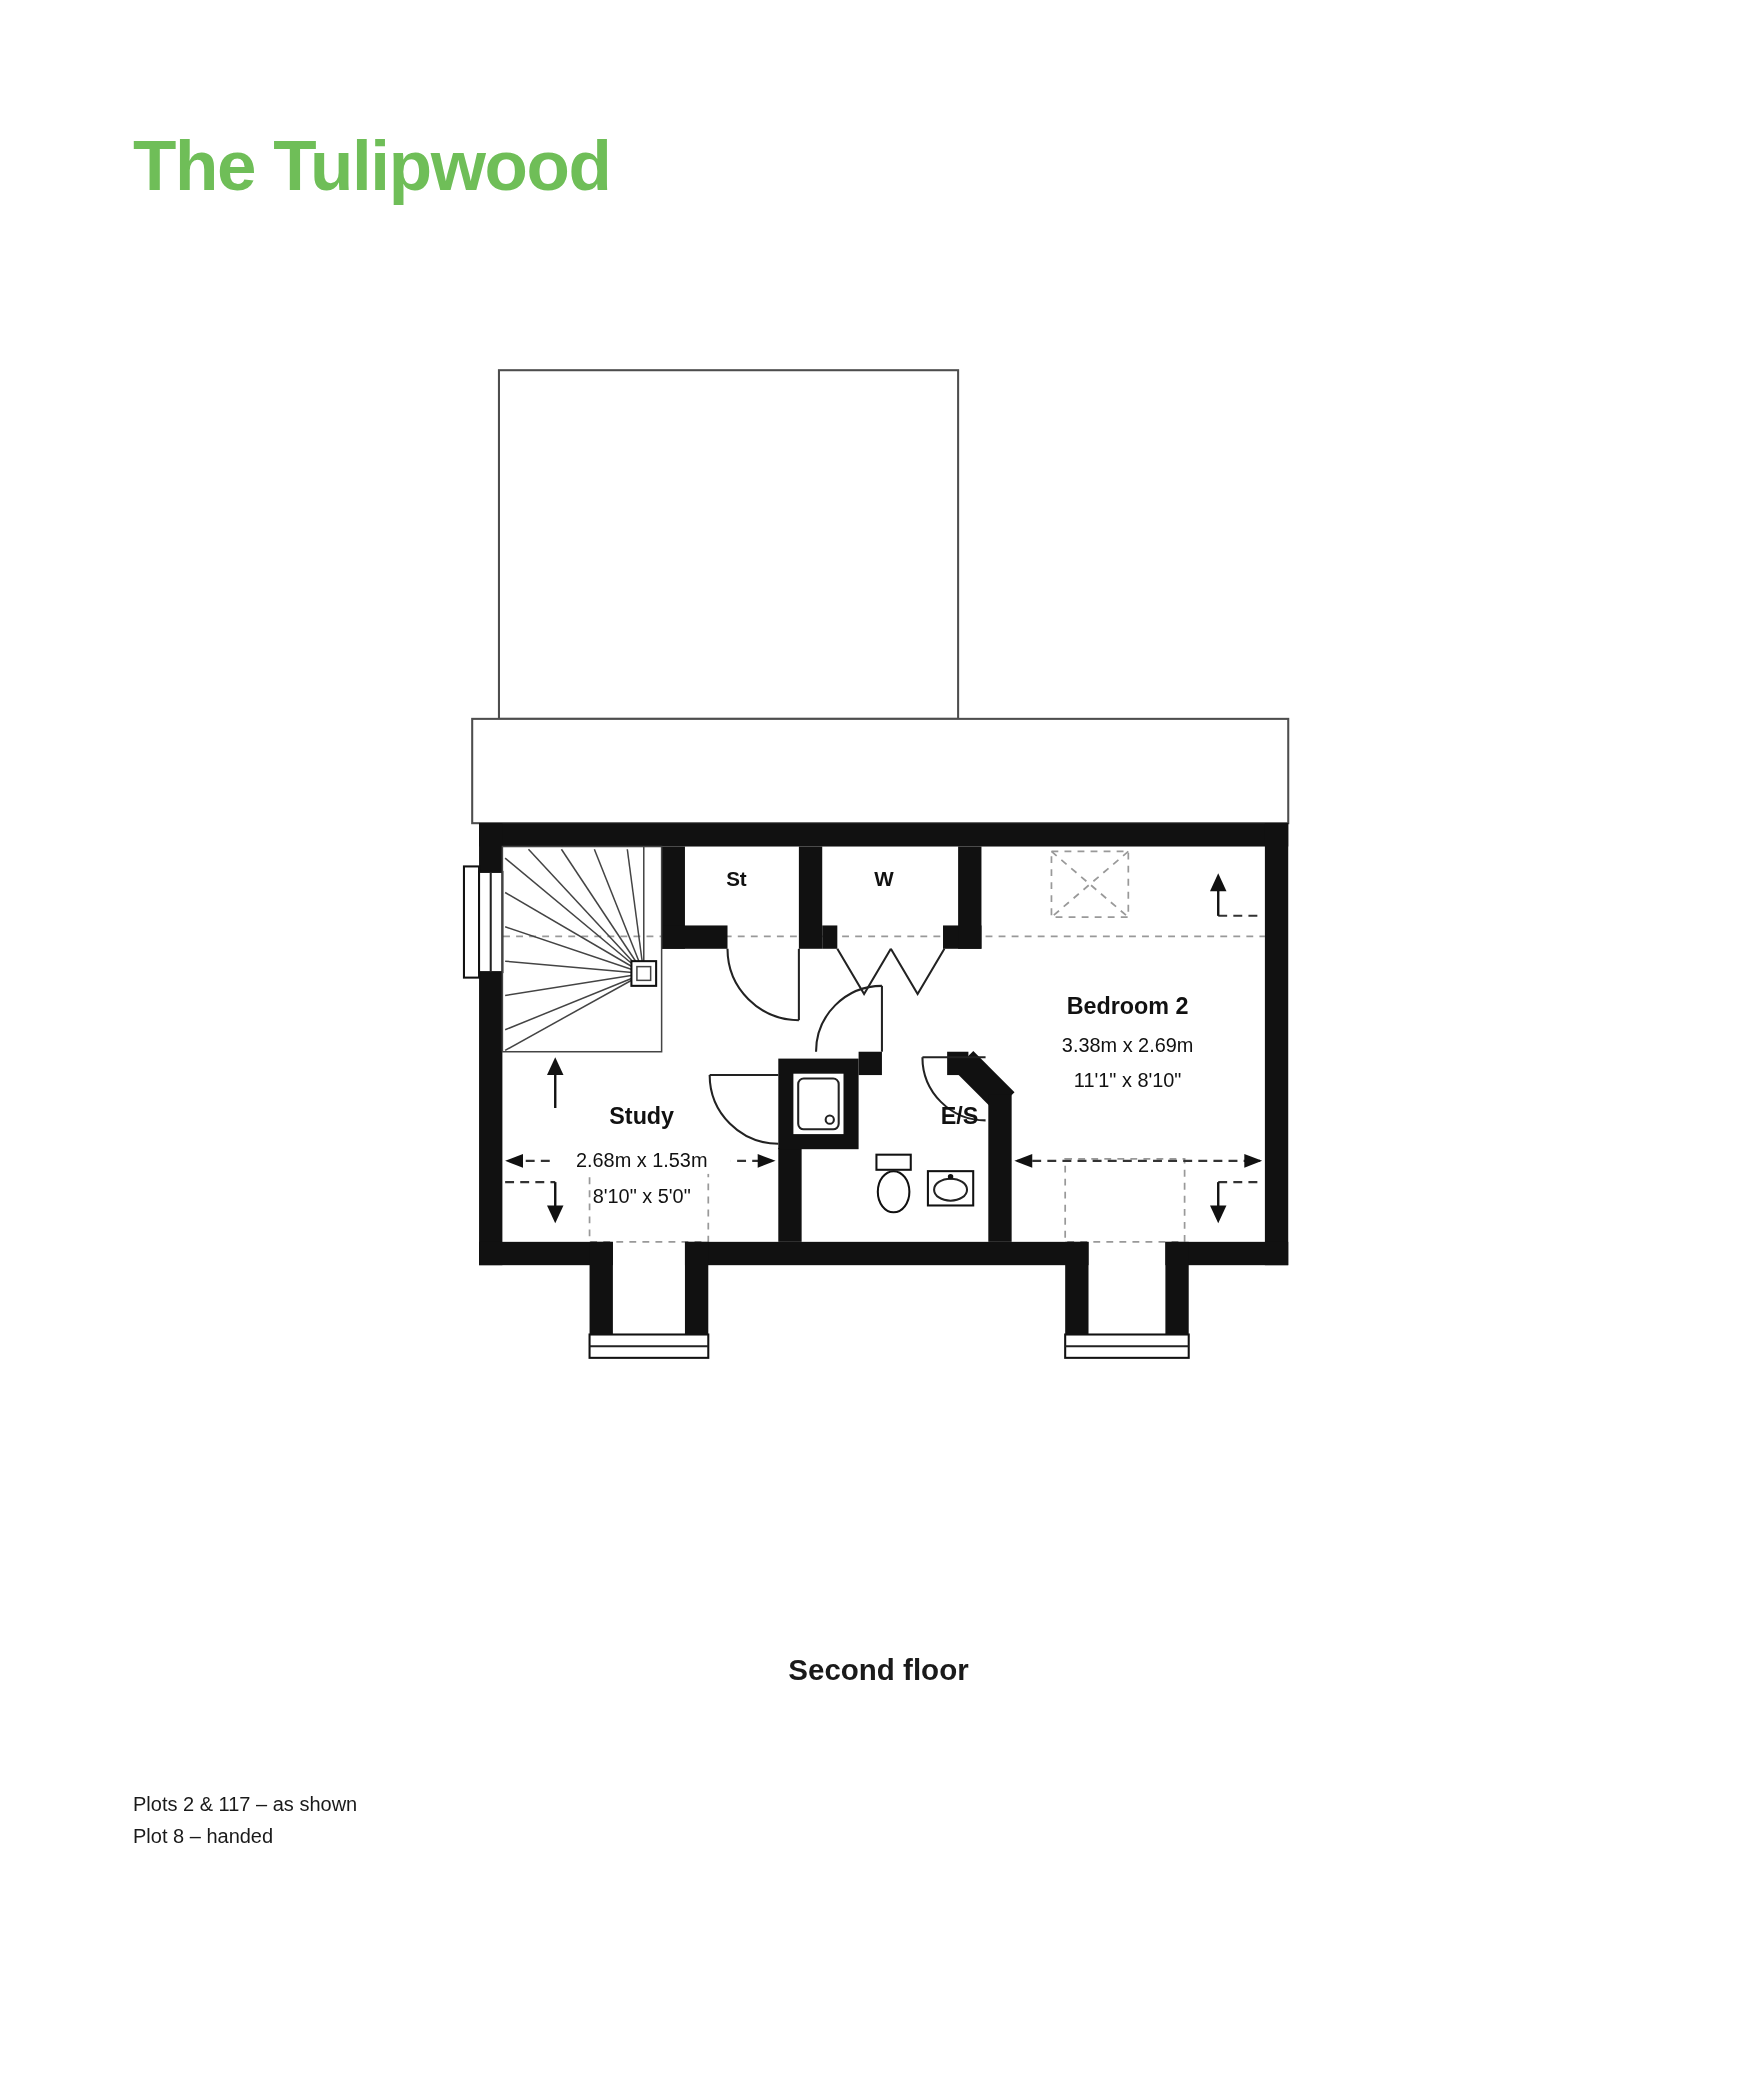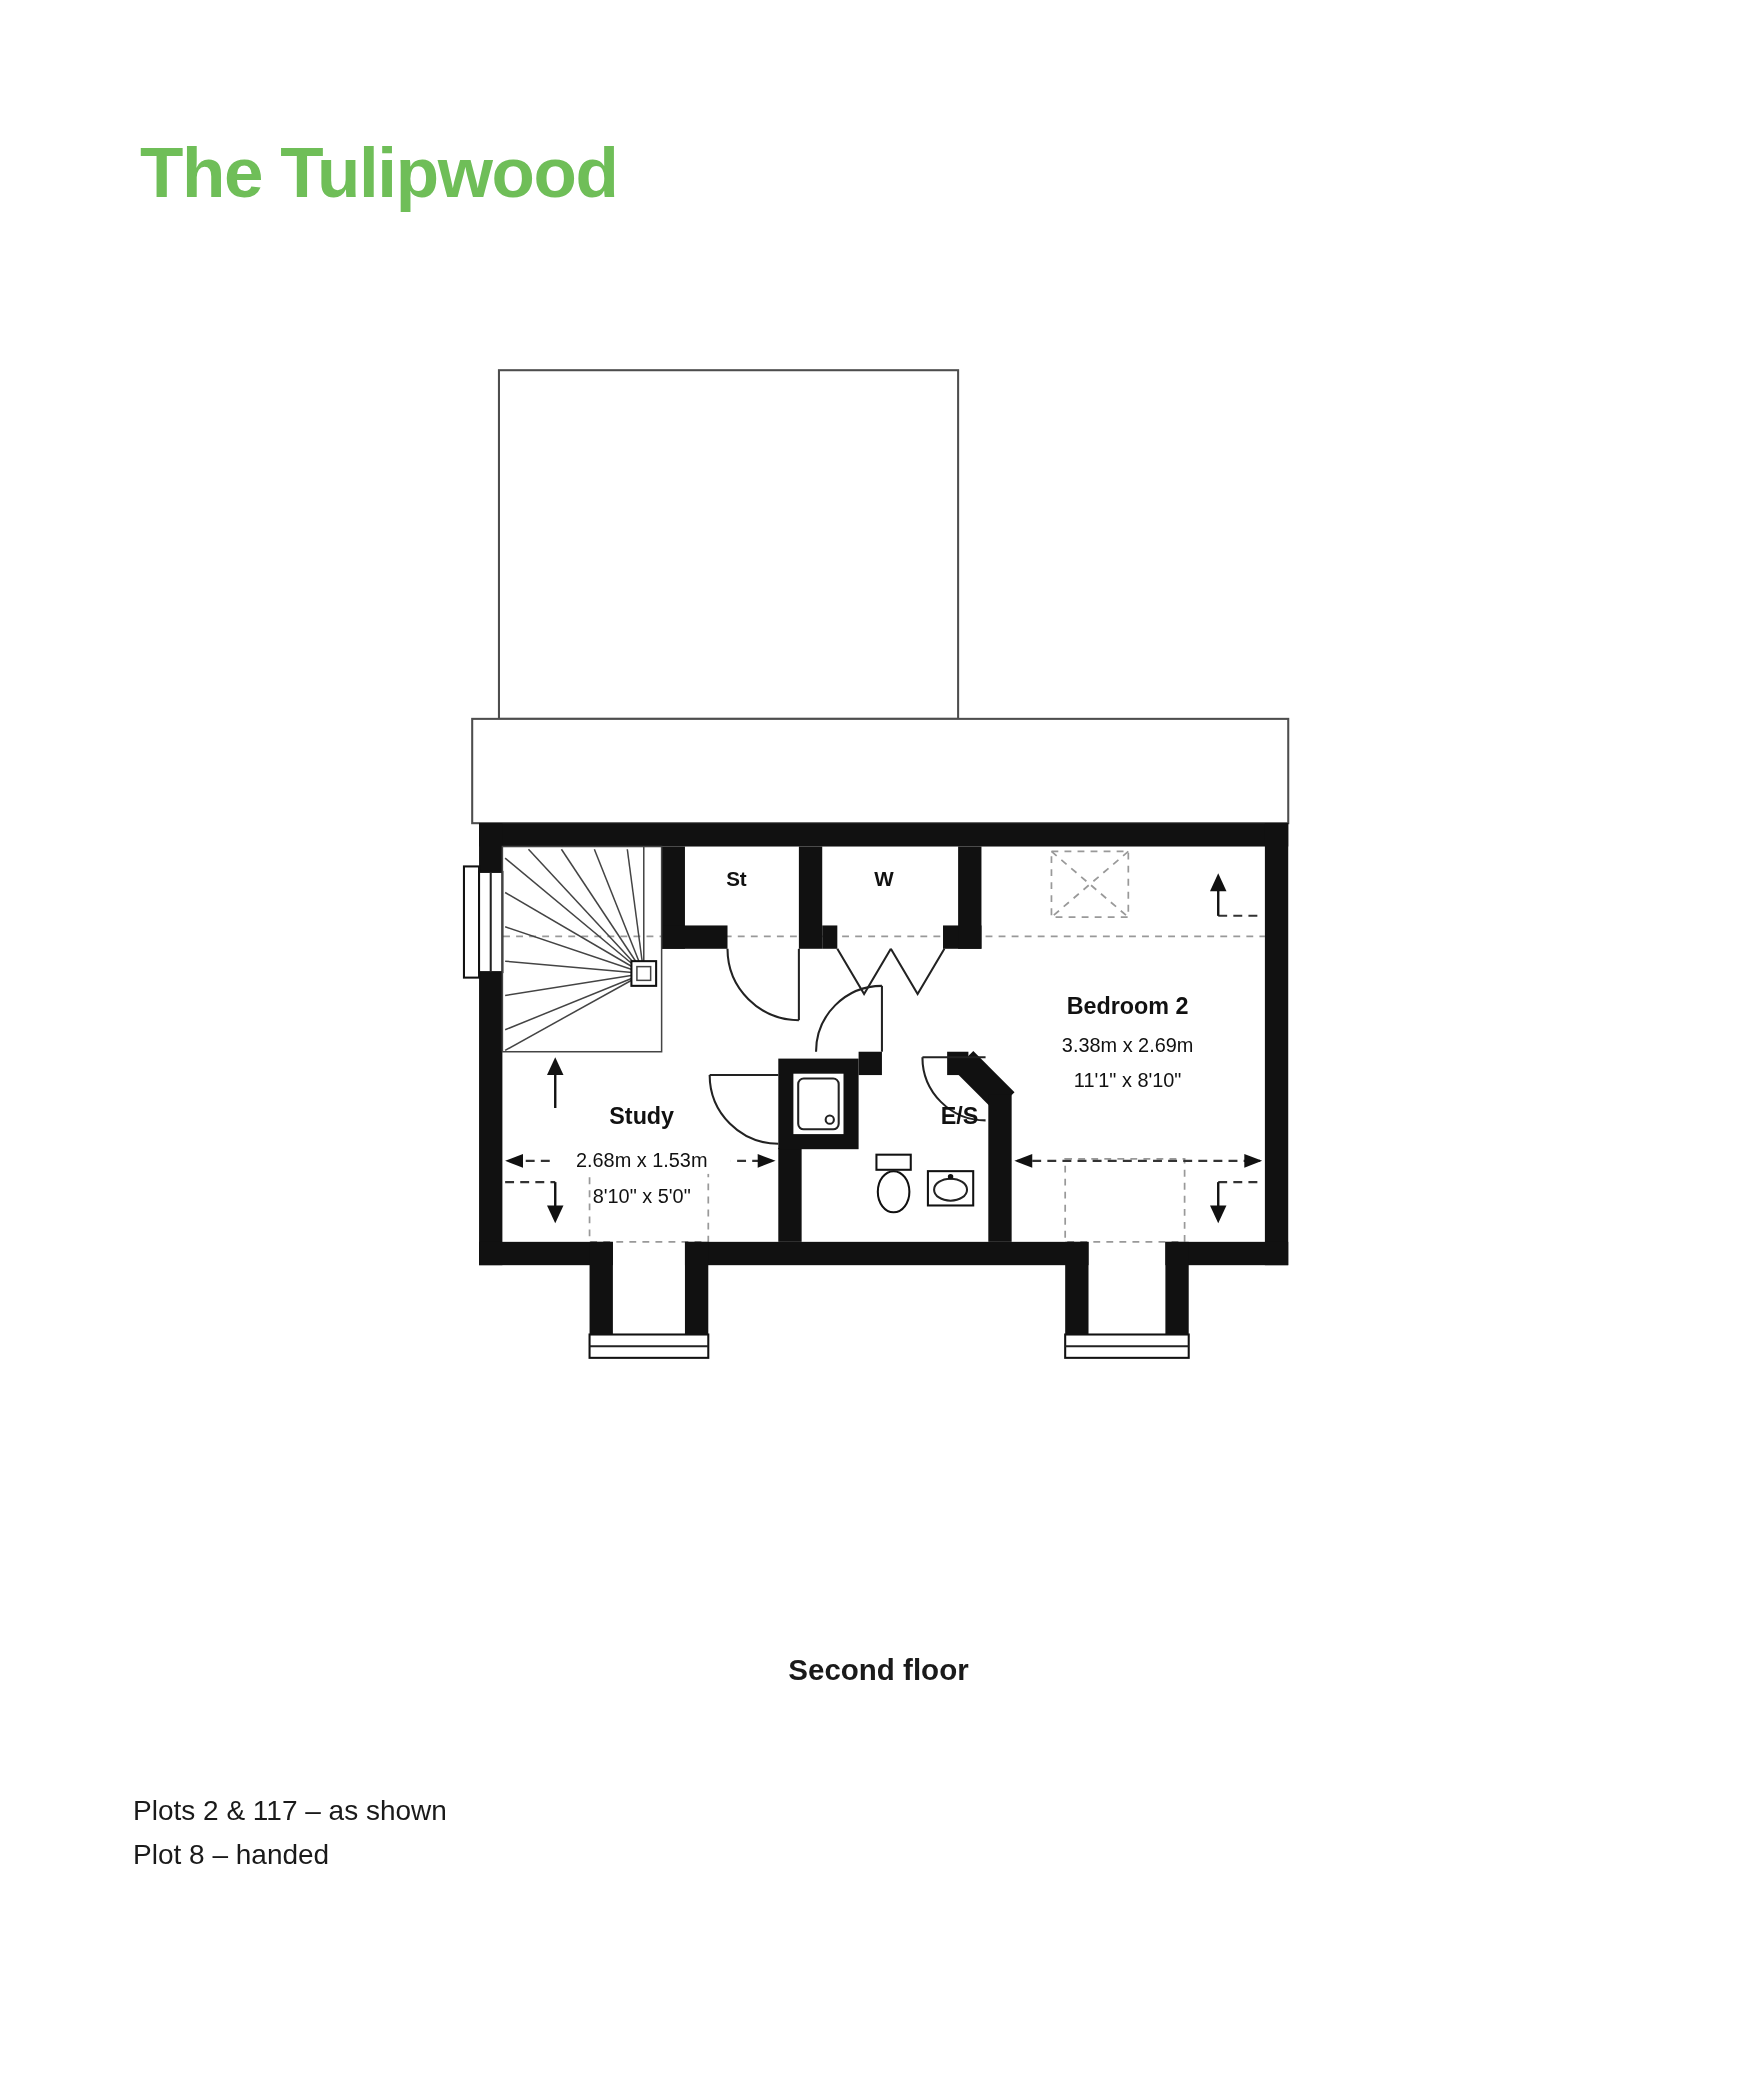--- a/index.html
+++ b/index.html
@@ -1,30 +1,30 @@
 <!DOCTYPE html>
 <html style="--accent: #6FBE58;font-size:11px"><head>
 <meta charset="utf-8">
 <style>
   html,body{margin:0;padding:0;background:#fff;}
   body{
     width:1757px;height:2087px;position:relative;overflow:hidden;
     font-family:"Liberation Sans", sans-serif;color:#1a1a1a;
   }
   .page-title{
-    position:absolute;left:133px;top:125px;margin:7px;
+    position:absolute;left:133px;top:125px;margin:0;
     font-size:71px;font-weight:700;letter-spacing:-1.4px;color:var(--accent,#6FBE58);
   }
   .plan-svg{position:absolute;left:0;top:0;width:1757px;height:2087px;}
   .floor-caption{
     position:absolute;left:0;top:1653px;width:1757px;text-align:center;
     font-size:29.5px;font-weight:700;
   }
   .plot-notes{
-    position:absolute;left:133px;top:1789px;font-size:28px;line-height:1.58;
+    position:absolute;left:133px;top:1789px;font-size:20px;line-height:1.58;
   }
   
   .roof{fill:#fff;stroke:#4d4d4d;stroke-width:3;}
   .wall{fill:#111;}
   .thin{fill:none;stroke:#222;stroke-width:3;}
   .thinw{fill:#fff;stroke:#111;stroke-width:3;}
   .stair{stroke:#444;stroke-width:2.2;fill:none;}
   .dashgray{stroke:#999;stroke-width:2.5;stroke-dasharray:10 9;fill:none;}
   .dashdim{stroke:#333;stroke-width:3;stroke-dasharray:13 9;fill:none;}
   .ah{fill:#111;}

